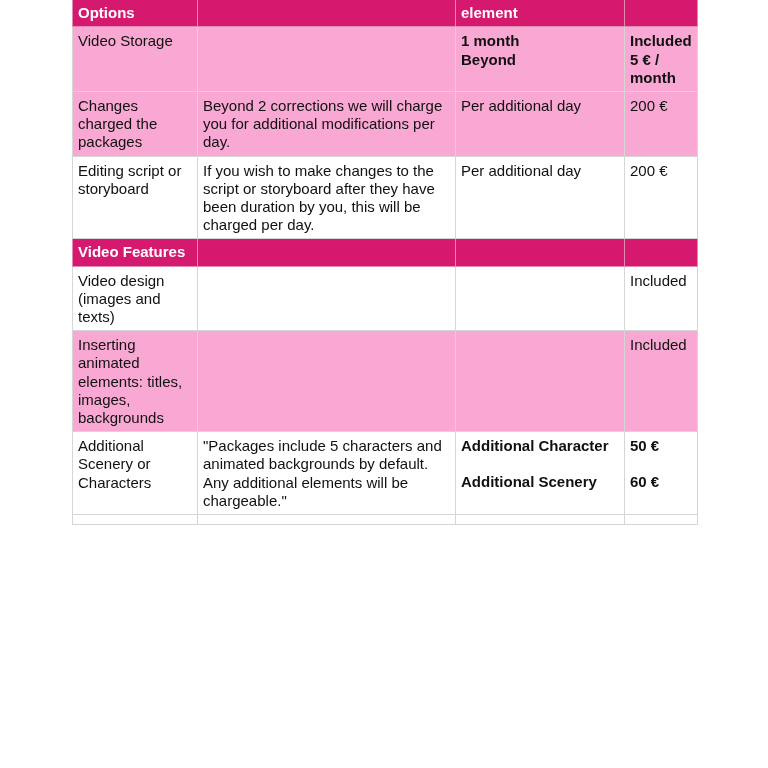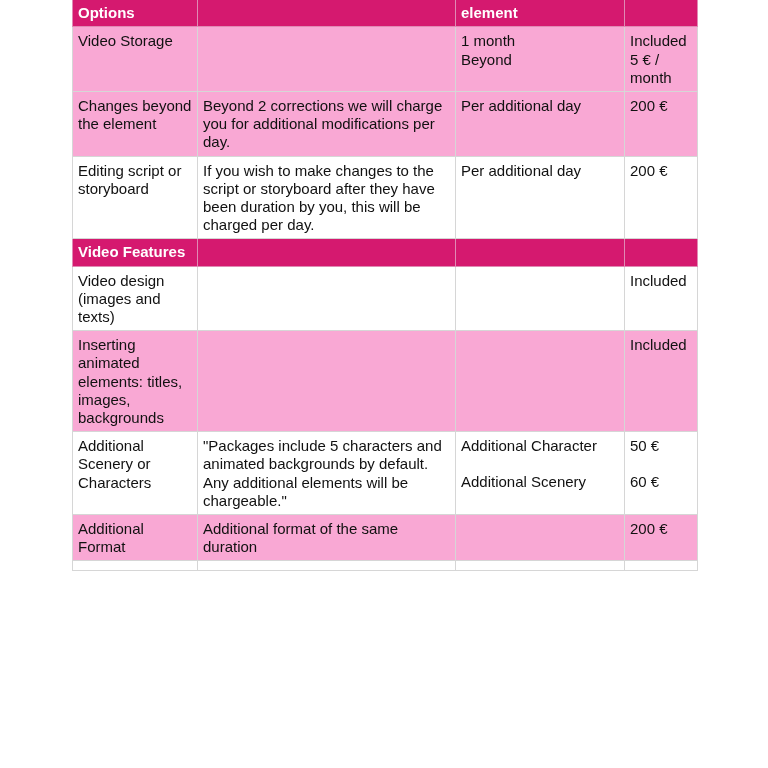--- a/index.html
+++ b/index.html
@@ -42,21 +42,21 @@
     background: #d5196f;
     color: #ffffff;
     font-weight: bold;
     border-color: #e08ab4;
     padding-top: 4px;
     padding-bottom: 4px;
   }
   tr.gray td { background: #f9a8d4; }
   tr.white td { background: #ffffff; }
   td.price { text-align: left; }
-  .line { display: block; }
+  .line { display: block; font-weight: bold; }
   .gap { display: block; height: 18px; }
 </style>
 </head>
 <body>
 
 <div class="table-wrap">
 <table>
   <colgroup>
     <col class="c1">
         <col class="c2">
@@ -82,21 +82,21 @@
       <td class="price">
         <span class="line">Included</span>
         <span class="line">5 € / month</span>
       </td>
     </tr>
 
 
 
 
     <tr class="gray">
-      <td>Changes beyond the element</td>
+      <td>Changes charged the packages</td>
       <td>Beyond 2 corrections we will charge you for additional modifications per day.</td>
       <td>Per additional day</td>
       <td class="price">200 €</td>
     </tr>
 
     <tr class="white">
       <td>Editing script or storyboard</td>
       <td>If you wish to make changes to the script or storyboard after they have been duration by you, this will be charged per day.</td>
       <td>Per additional day</td>
       <td class="price">200 €</td>
@@ -131,26 +131,20 @@
         <span class="gap"></span>
         <span class="line">Additional Scenery</span>
       </td>
       <td class="price">
         <span class="line">50 €</span>
         <span class="gap"></span>
         <span class="line">60 €</span>
       </td>
     </tr>
 
-    <tr class="gray">
-      <td>Additional Format</td>
-      <td>Additional format of the same duration</td>
-      <td></td>
-      <td class="price">200 €</td>
-    </tr>
 
     <tr class="white">
       <td></td>
       <td></td>
       <td></td>
       <td class="price"></td>
     </tr>
   </tbody>
 </table>
 </div>

